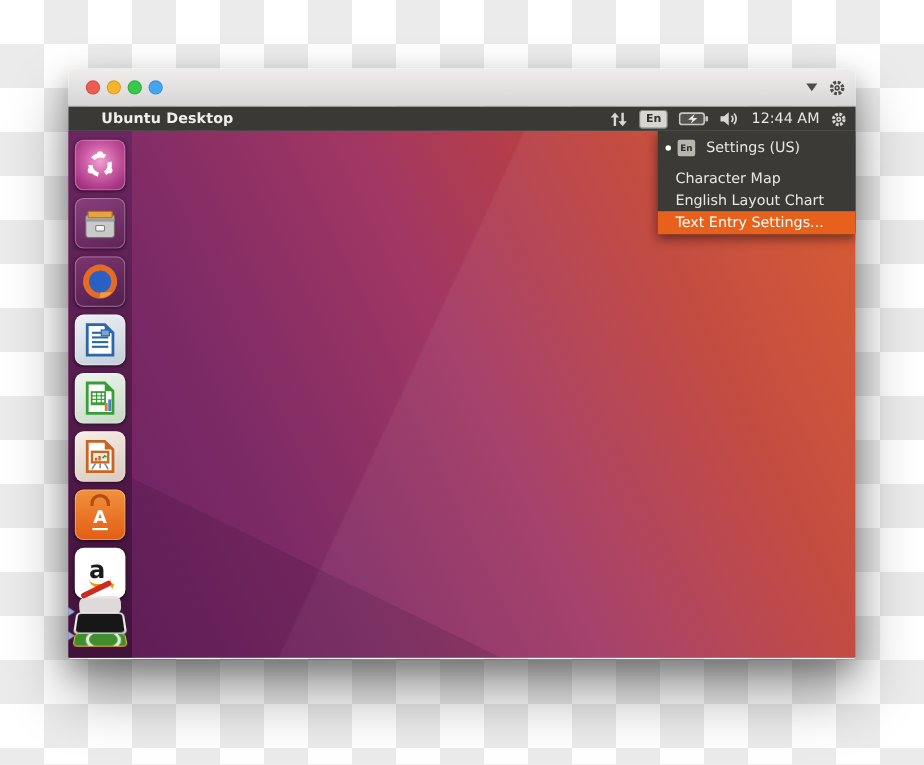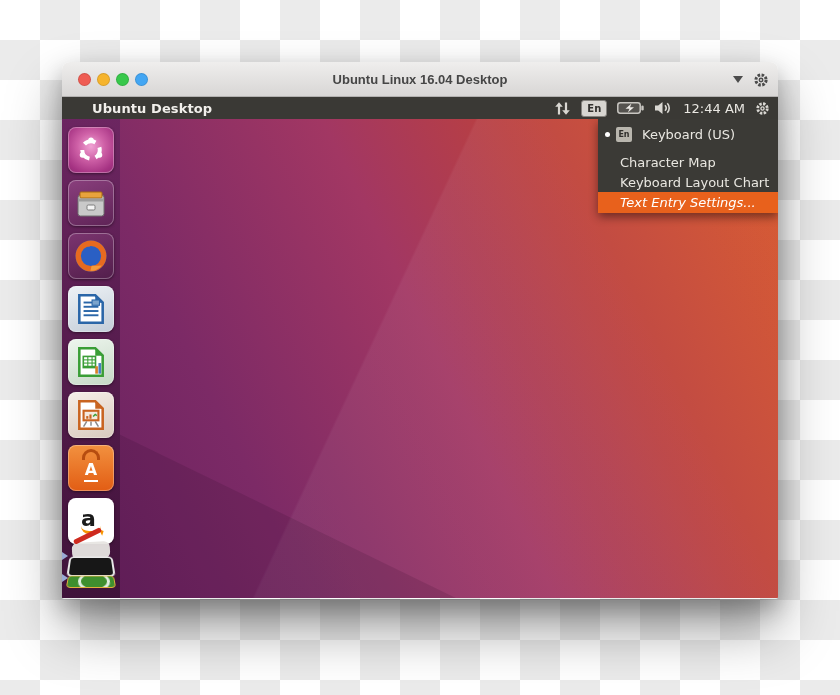--- a/index.html
+++ b/index.html
@@ -114,43 +114,42 @@
     text-shadow:0 1px 2px rgba(0,0,0,.65);
   }
 
   
   .kb-menu{
     position:absolute; top:0; right:0; width:180px; z-index:7;
     background:#3b3a36; color:#e9e7e1; font-size:13px;
     border-radius:0 0 3px 3px; box-shadow:0 4px 10px rgba(0,0,0,.45);
     padding:3px 0 0;
   }
-  .kb-row{ height:20px; display:flex; align-items:center; padding-left:22px; cursor:default; }
+  .kb-row{ height:20px; display:flex; align-items:center; padding-left:16px; cursor:default; }
   .kb-row.lang{ height:24px; padding-left:7px; margin-bottom:6px; }
   .radio-dot{ width:5px; height:5px; border-radius:50%; background:#ffffff; margin-right:6px; flex:0 0 auto; }
   .menu-en{
     width:16px; height:15px; background:#b9b6ae; color:#2f2e2b; border-radius:2px;
     font-size:8px; font-weight:bold; display:flex; align-items:center; justify-content:center;
     margin-right:10px; flex:0 0 auto;
   }
-  .kb-row.hl{ background:#e8611c; color:#ffffff; height:21px;font-style:italic; }
+  .kb-row.hl{ background:#e8611c; color:#ffffff; height:21px; }
 </style>
 </head>
 <body>
 
 <div class="vm-window">
 
   <div class="titlebar">
     <div class="lights">
       <div class="light red"></div>
       <div class="light yellow"></div>
       <div class="light green"></div>
       <div class="light blue"></div>
     </div>
-    <div class="win-title">Ubuntu Linux 16.04 Desktop</div>
     <div class="tb-right">
       <div class="chev-down"></div>
       <svg width="16" height="16" viewBox="0 0 16 16">
         <circle cx="8" cy="8" r="5.1" fill="none" stroke="#4c4c4c" stroke-width="3" stroke-dasharray="2.55 1.45"></circle>
         <circle cx="8" cy="8" r="1.7" fill="none" stroke="#4c4c4c" stroke-width="1.5"></circle>
       </svg>
     </div>
   </div>
 
   <div class="panel">
@@ -275,27 +274,27 @@
         <div class="fold-chev"></div>
         <div class="fold-chev"></div>
       </div>
     </div>
 
 
     <div class="kb-menu">
       <div class="kb-row lang">
         <div class="radio-dot"></div>
         <div class="menu-en">En</div>
-        <span>Keyboard (US)</span>
+        <span>Settings (US)</span>
       </div>
       <div class="kb-row">
         <span>Character Map</span>
       </div>
       <div class="kb-row">
-        <span>Keyboard Layout Chart</span>
+        <span>English Layout Chart</span>
       </div>
       <div class="kb-row hl">
         <span>Text Entry Settings...</span>
       </div>
     </div>
 
   </div>
 </div>
 
 </body></html>

